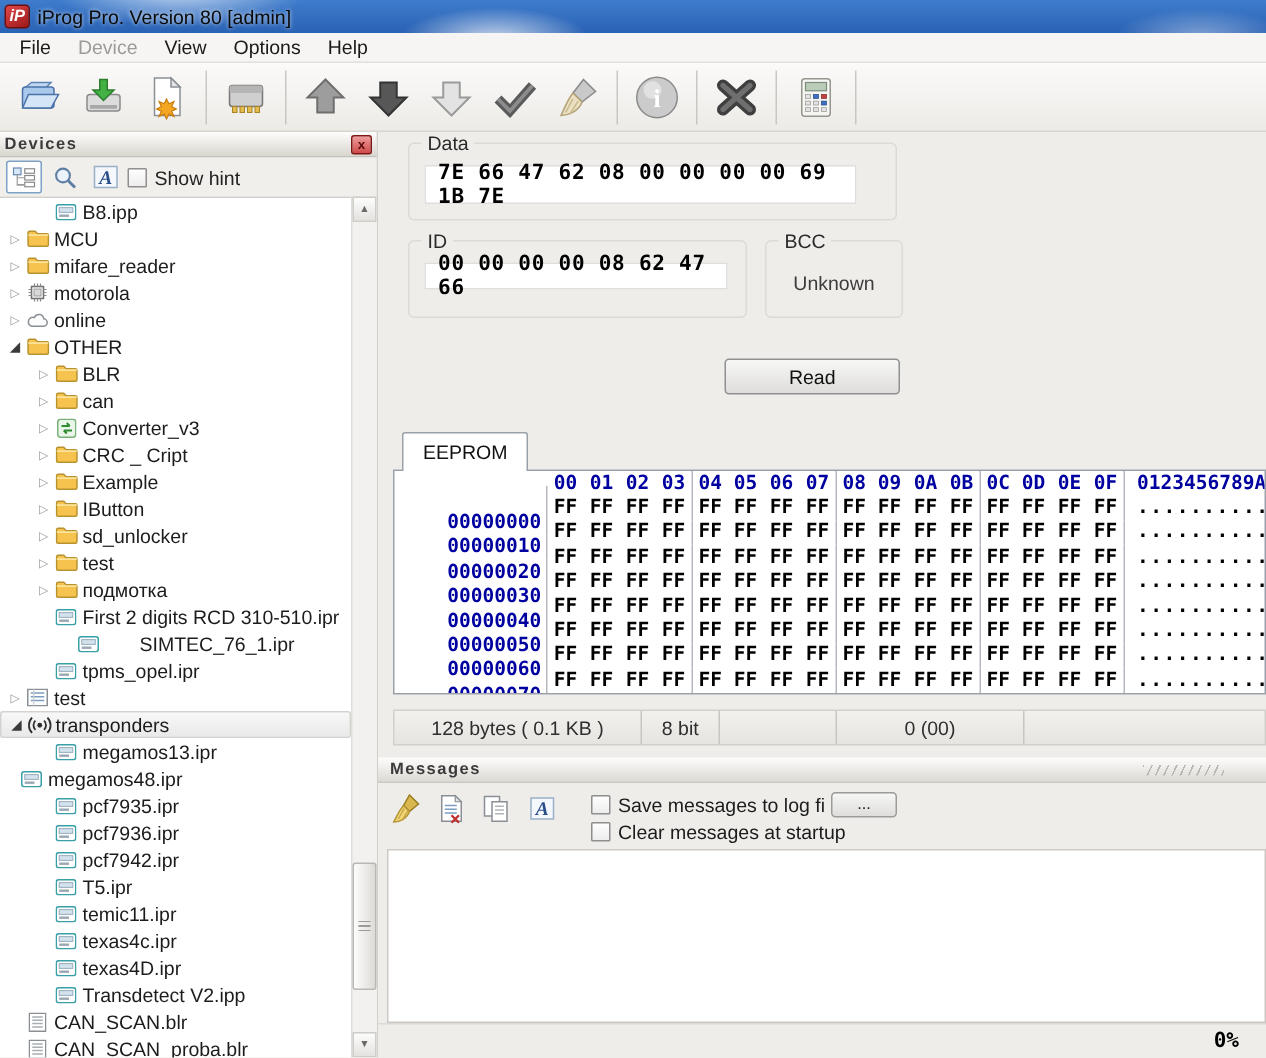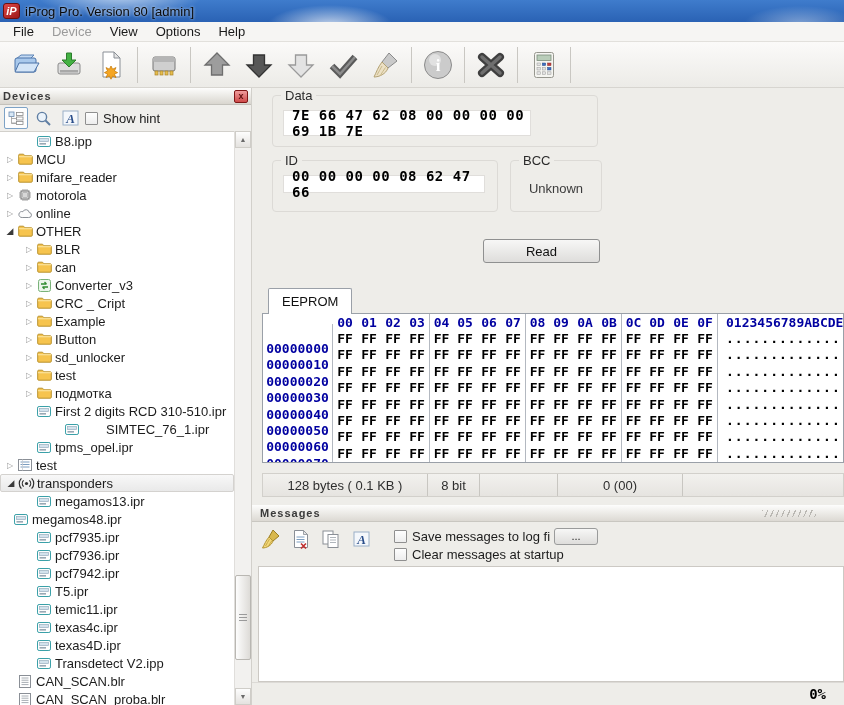--- a/index.html
+++ b/index.html
@@ -74,21 +74,21 @@
   #read-btn { position:absolute; left:483px; top:239px; width:117px; height:24px;
     background:linear-gradient(180deg,#f7f7f6,#dedddb); border:1px solid #8f9090; border-radius:3px;
     font-size:13px; color:#111; display:flex; align-items:center; justify-content:center; }
 
   
   #eeprom-tab { position:absolute; left:268px; top:288px; height:26px; padding:0 13px; background:#fff;
     border:1px solid #9aa0a8; border-bottom:none; border-radius:2px 2px 0 0; display:flex; align-items:center;
     font-size:13px; color:#111; z-index:2; }
   #hex-table { position:absolute; left:262px; top:313px; width:582px; height:150px; background:#fff;
     border:1px solid #9aa0a8; overflow:hidden; z-index:1;
-    font-family:"DejaVu Sans Mono", monospace; font-weight:bold; font-size:13px; }
+    font-family:"DejaVu Sans Mono", monospace; font-weight:bold; font-size:13px;padding-left:32px; }
   .hex-row { display:flex; height:16.4px; align-items:center; }
   .hex-addr { width:70px; flex:none; color:#0000a0; text-align:center; border-right:1px solid #b3b8c0; height:100%; display:flex; align-items:center; justify-content:center;margin-top:20px; }
   .hex-cell { width:24px; flex:none; text-align:center; color:#000; height:100%; display:flex; align-items:center; justify-content:center; }
   .hex-cell.hdr { color:#0000a0; }
   .hex-cell.grp { border-left:1px solid #b3b8c0; }
   .hex-ascii { flex:none; width:150px; padding-left:8px; color:#000; border-left:1px solid #b3b8c0; height:100%; display:flex; align-items:center; letter-spacing:1px; }
   .hex-ascii.hdr { color:#0000a0; letter-spacing:0; }
 
   #hex-status { position:absolute; left:262px; top:473px; width:582px; height:24px;
     background:linear-gradient(180deg,#f2f1ee,#e6e4e0); border:1px solid #d2d0cb; display:flex; }
@@ -414,21 +414,21 @@
         <span class="tw-exp"></span>
         <span class="tw-icon">
           <svg width="14" height="11">
             <rect x=".5" y=".5" width="13" height="10" rx="1.6" fill="#fdfdfd" stroke="#3aa0a8"></rect>
             <rect x="2.5" y="2.4" width="9" height="3.2" fill="#d3e2ec" stroke="#9ab0c0" stroke-width=".7"></rect>
             <rect x="2.5" y="7" width="6.5" height="1.6" fill="#9aa8b4"></rect>
           </svg>
         </span>
         <span class="tw-label">First 2 digits RCD 310-510.ipr</span>
       </div>
-      <div class="tree-row" style="padding-left: 28px; gap: 23px;">
+      <div class="tree-row" style="padding-left: 15px; gap: 23px;">
         <span class="tw-exp"></span>
         <span class="tw-icon">
           <svg width="14" height="11">
             <rect x=".5" y=".5" width="13" height="10" rx="1.6" fill="#fdfdfd" stroke="#3aa0a8"></rect>
             <rect x="2.5" y="2.4" width="9" height="3.2" fill="#d3e2ec" stroke="#9ab0c0" stroke-width=".7"></rect>
             <rect x="2.5" y="7" width="6.5" height="1.6" fill="#9aa8b4"></rect>
           </svg>
         </span>
         <span class="tw-label">SIMTEC_76_1.ipr</span>
       </div>
@@ -597,21 +597,21 @@
     </div>
   <div id="tree-sb">
     <div class="sb-btn" style="top:0">▲</div>
     <div id="tree-thumb"></div>
     <div class="sb-btn" style="bottom:0">▼</div>
   </div>
 </div>
 
 <div class="groupbox" style="left:272px;top:95px;width:326px;height:52px;">
   <div class="gb-label">Data</div>
-  <div class="hex-input" style="left:10px;top:14px;width:248px;height:26px;">7E 66 47 62 08 00 00 00 00 69 1B 7E</div>
+  <div class="hex-input" style="left:10px;top:14px;width:288px;height:26px;">7E 66 47 62 08 00 00 00 00 69 1B 7E</div>
 </div>
 
 <div class="groupbox" style="left:272px;top:160px;width:226px;height:52px;">
   <div class="gb-label">ID</div>
   <div class="hex-input" style="left:10px;top:14px;width:202px;height:18px;">00 00 00 00 08 62 47 66</div>
 </div>
 
 <div class="groupbox" style="left:510px;top:160px;width:92px;height:52px;">
   <div class="gb-label">BCC</div>
   <div id="bcc-value">Unknown</div>

